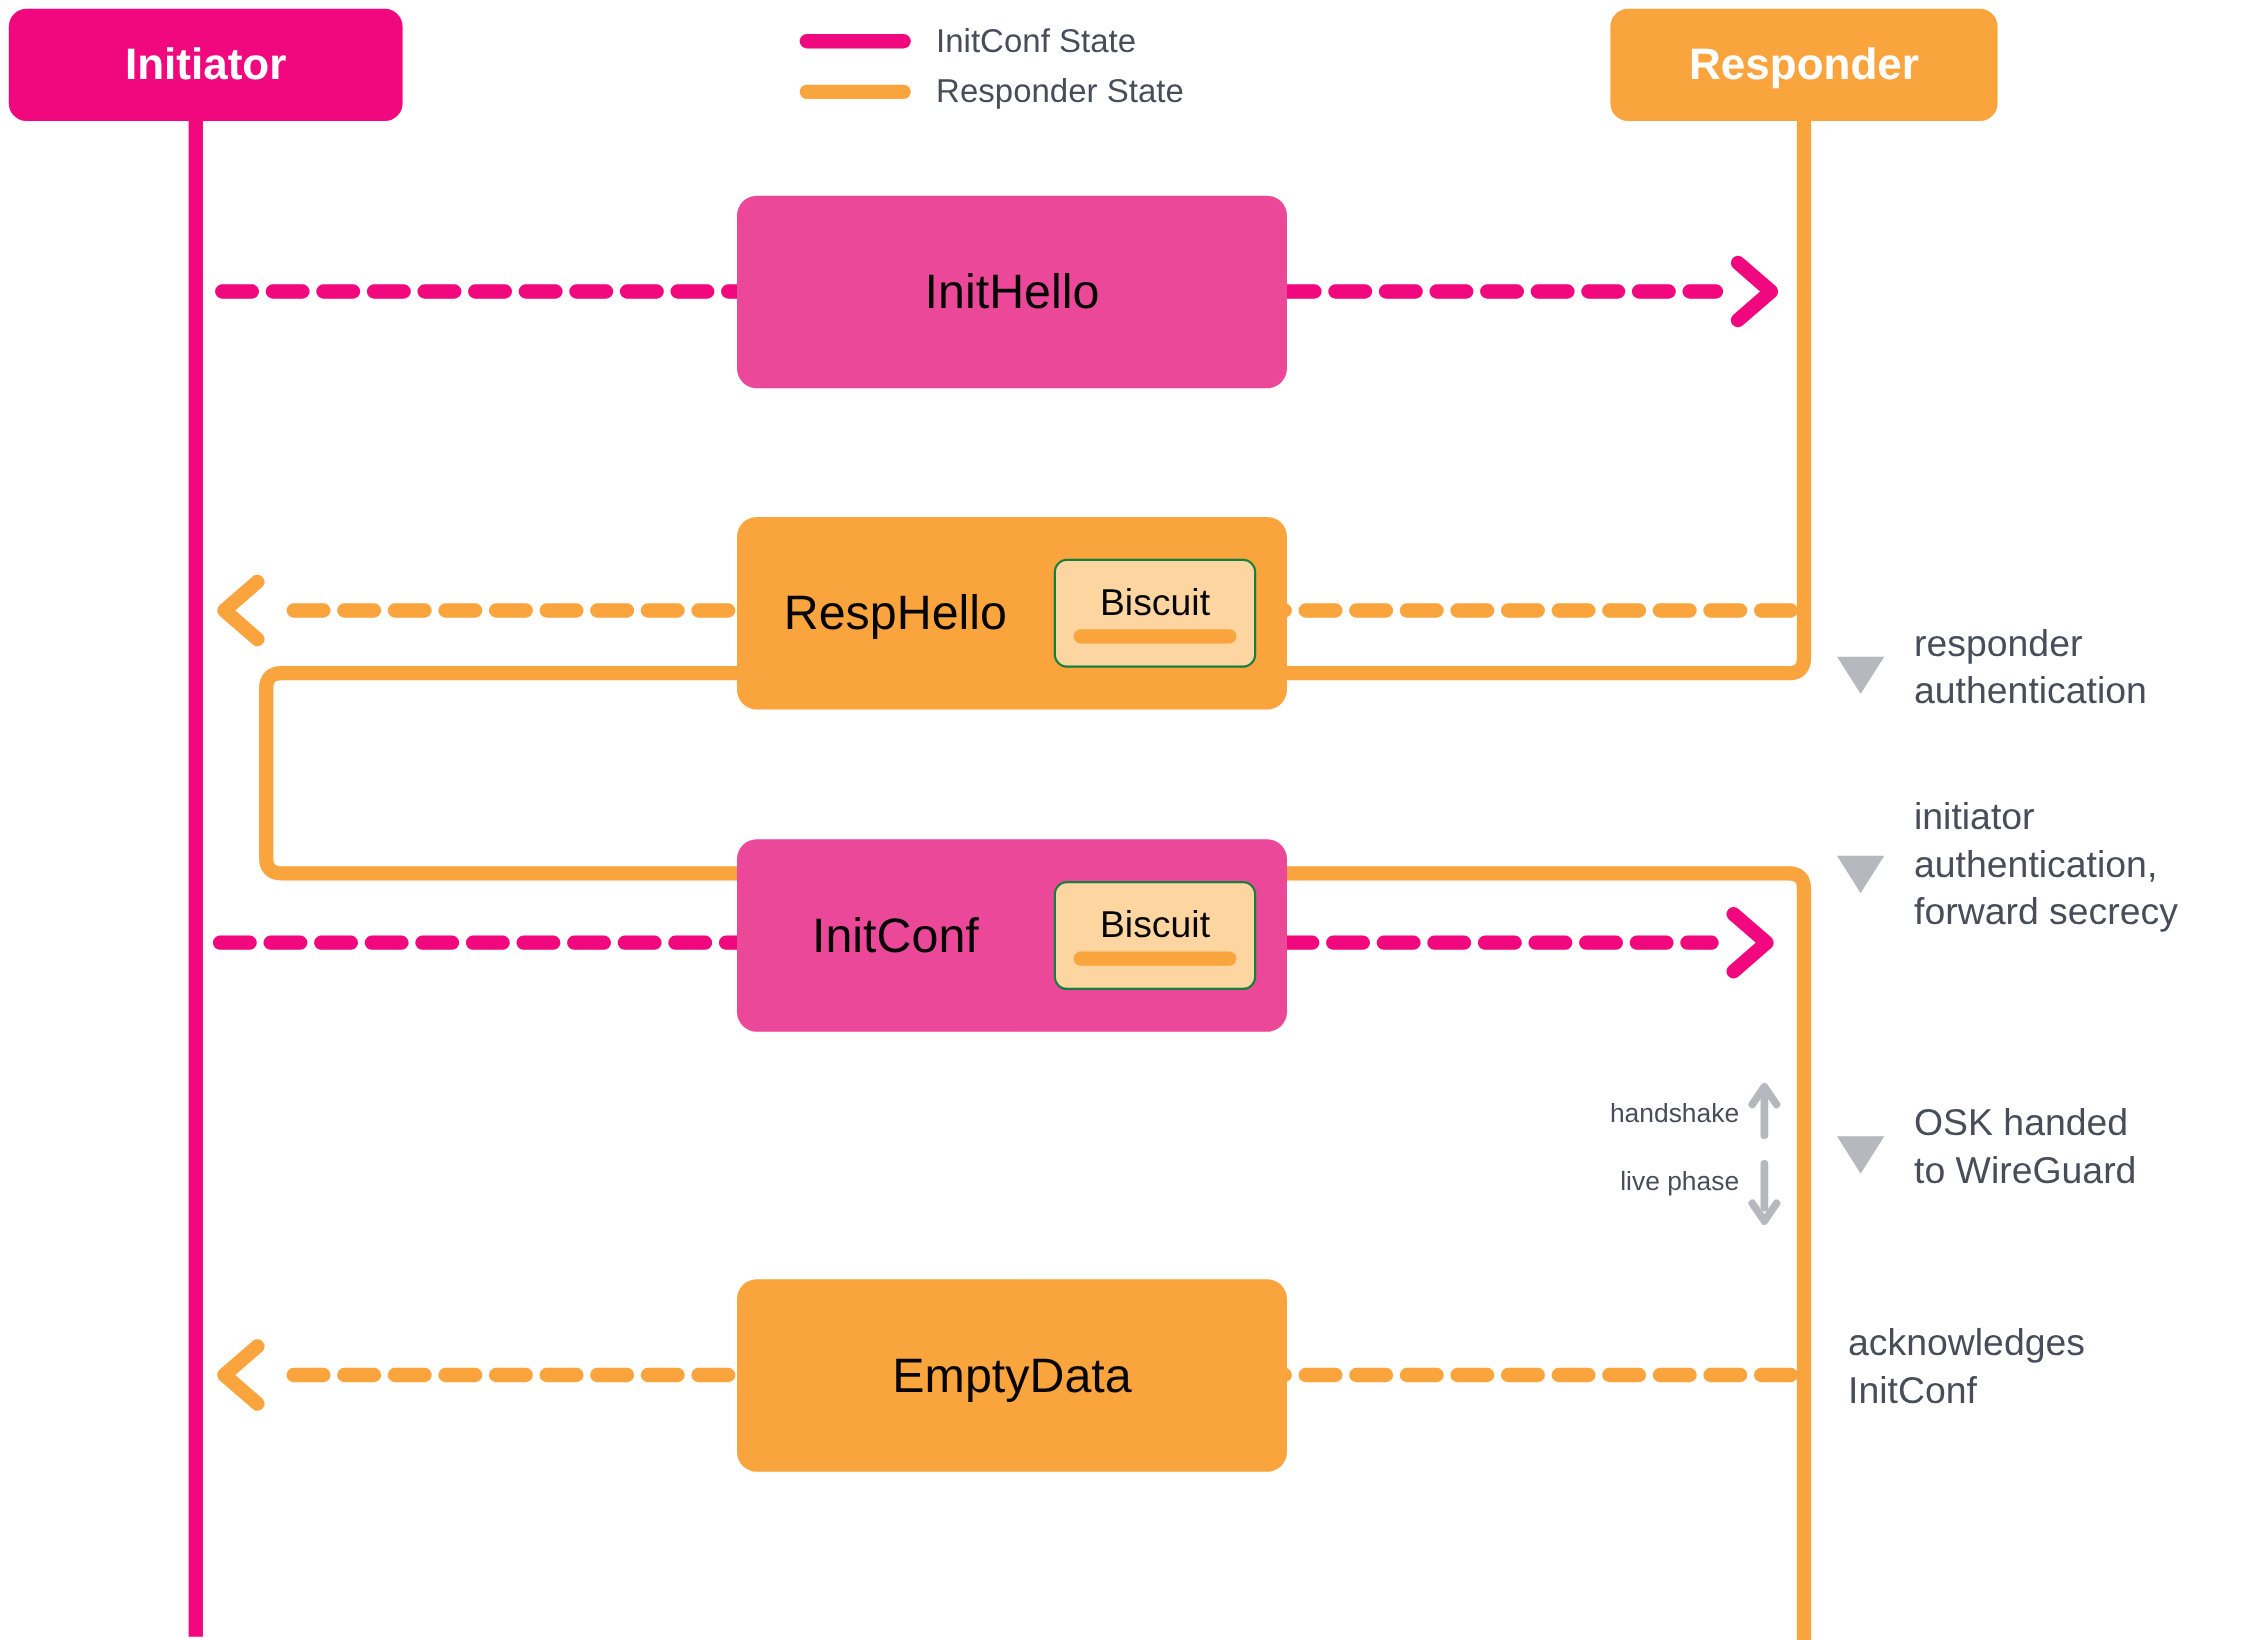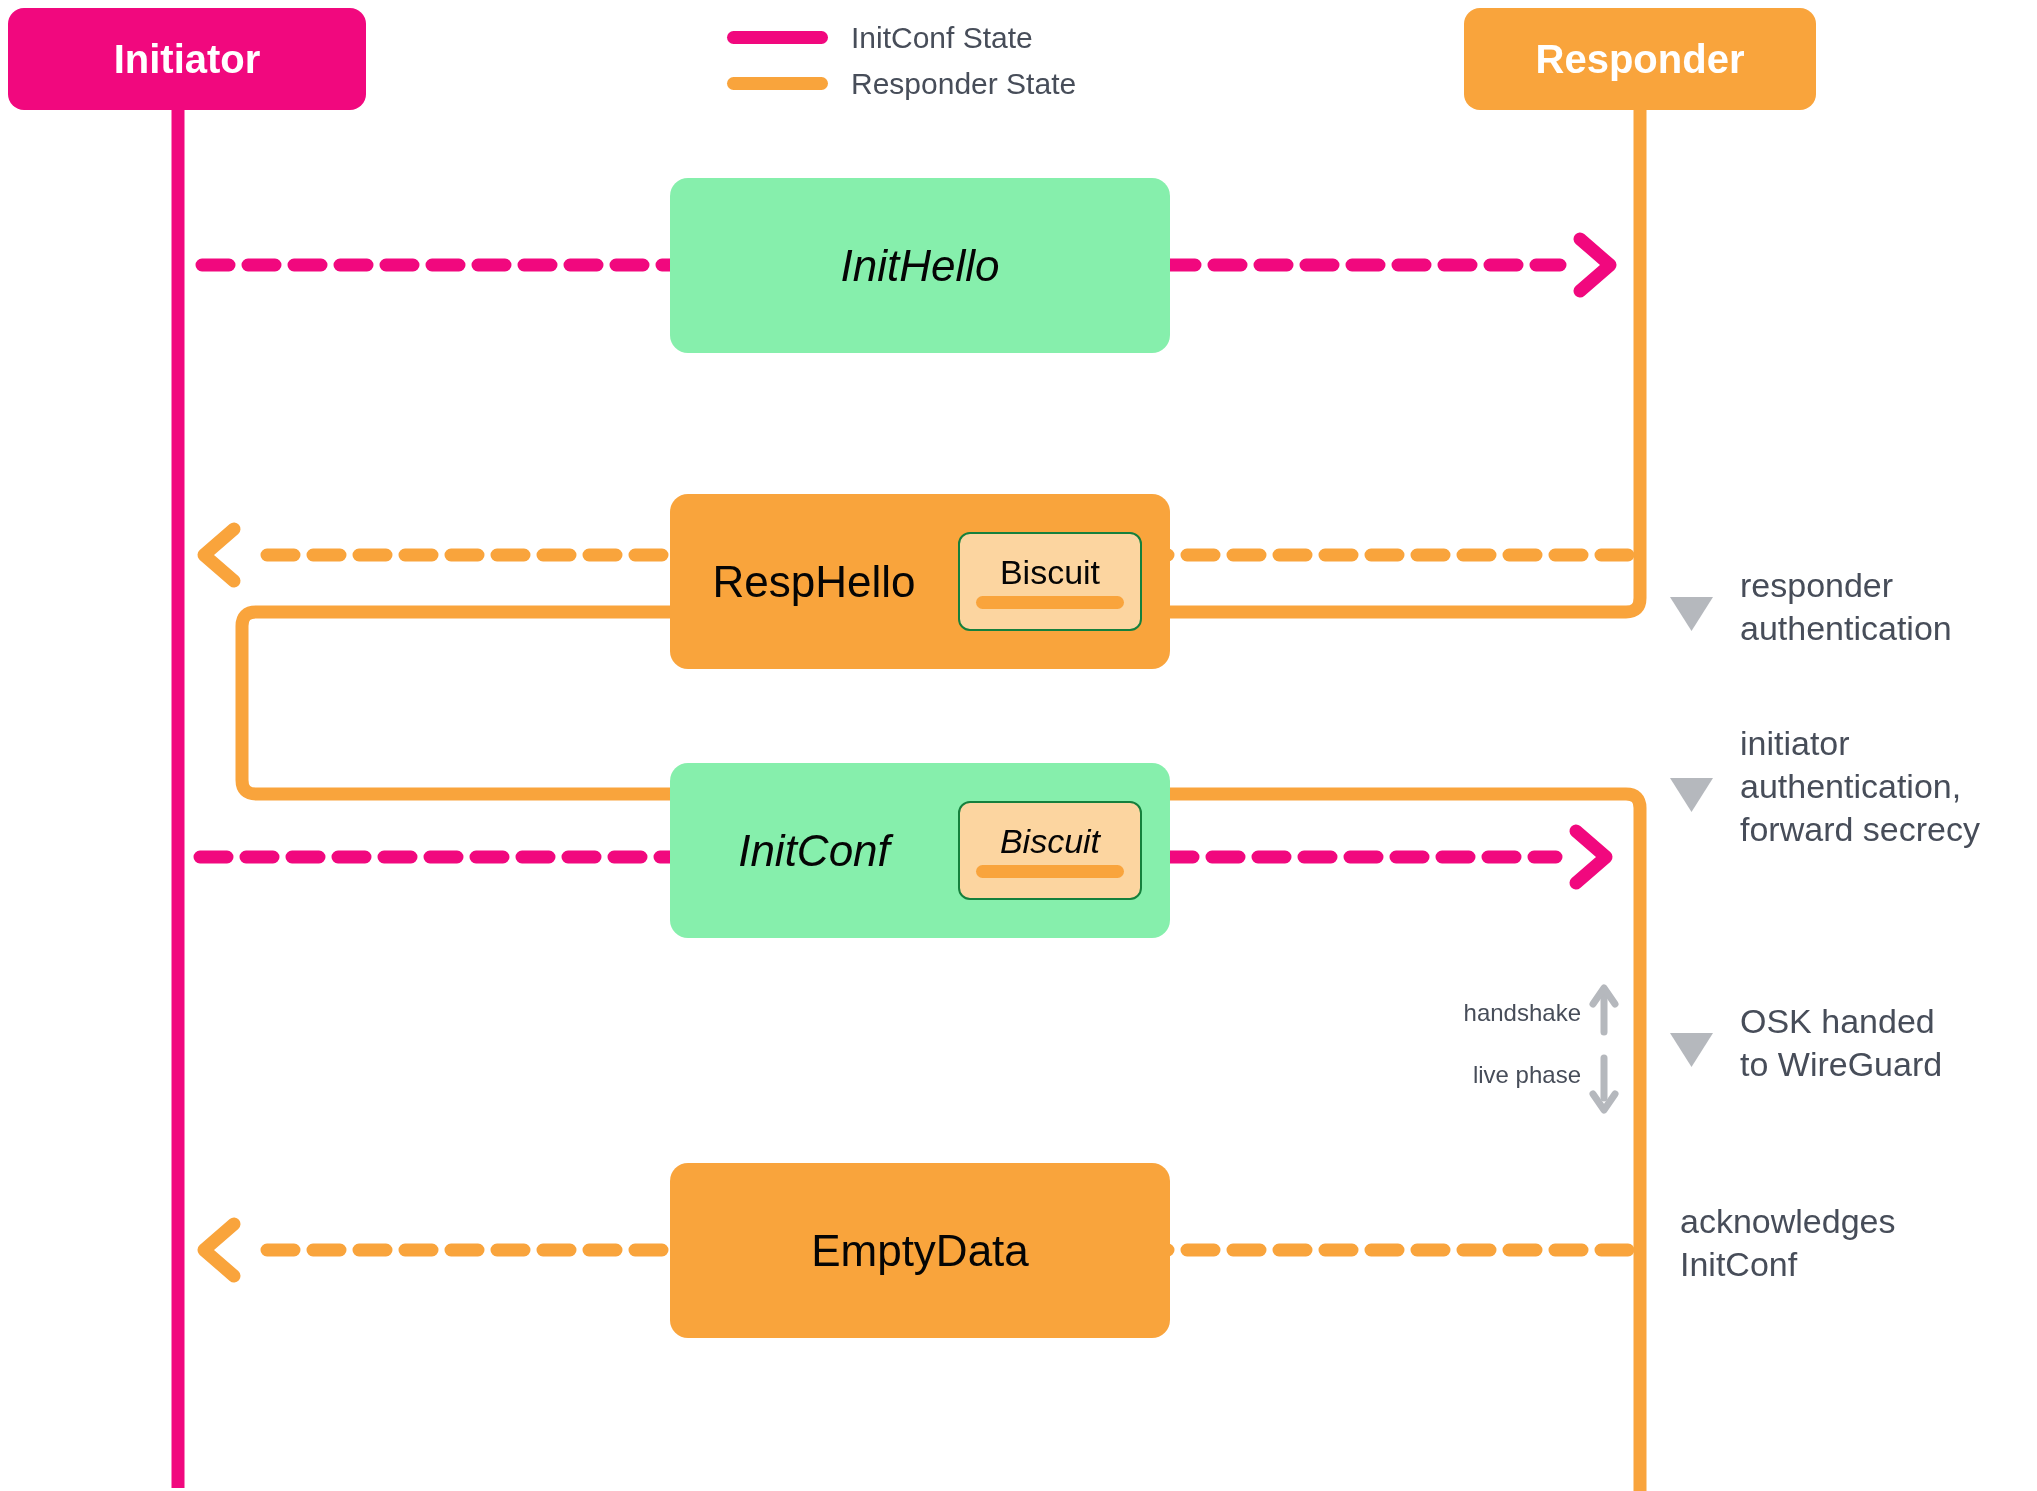--- a/index.html
+++ b/index.html
@@ -25,21 +25,21 @@
   .legend-swatch.orange{background:#F9A43C;left:727px;top:77px;}
   .legend-label{position:absolute;z-index:2;left:851px;font-size:30px;color:#474D59;line-height:38px;}
   .legend-label.l1{top:19px;}
   .legend-label.l2{top:65px;}
 
   
   .msg{
     position:absolute;z-index:2;left:670px;width:500px;height:175px;border-radius:18px;
     display:flex;align-items:center;justify-content:center;
   }
-  .msg.pink{background:#86efac;font-style:italic;}
+  .msg.pink{background:#ec4899;}
   .msg.orange{background:#F9A43C;}
   .msg-label{font-size:44px;color:#050505;}
   .msg-label.offset{position:absolute;left:0;top:0;width:288px;height:100%;display:flex;align-items:center;justify-content:center;}
   .biscuit{
     position:absolute;right:28px;top:38px;width:184px;height:99px;box-sizing:border-box;
     background:#FCD5A0;border:2px solid #15803d;border-radius:12px;
     display:flex;flex-direction:column;align-items:center;justify-content:center;gap:7px;
   }
   .biscuit-label{font-size:34px;color:#050505;line-height:1;}
   .biscuit-bar{width:148px;height:13px;border-radius:7px;background:#F9A43C;}
@@ -110,21 +110,21 @@
 
   <div class="legend-swatch pink"></div>
   <div class="legend-label l1">InitConf State</div>
   <div class="legend-swatch orange"></div>
   <div class="legend-label l2">Responder State</div>
 
   <div class="msg pink" style="top:178px;">
     <div class="msg-label">InitHello</div>
   </div>
 
-  <div class="msg orange" style="top:470px;margin-top:24px;">
+  <div class="msg orange" style="top:470px;">
     <div class="msg-label offset">RespHello</div>
     <div class="biscuit">
       <div class="biscuit-label">Biscuit</div>
       <div class="biscuit-bar"></div>
     </div>
   </div>
 
   <div class="msg pink" style="top:763px;">
     <div class="msg-label offset">InitConf</div>
     <div class="biscuit">

